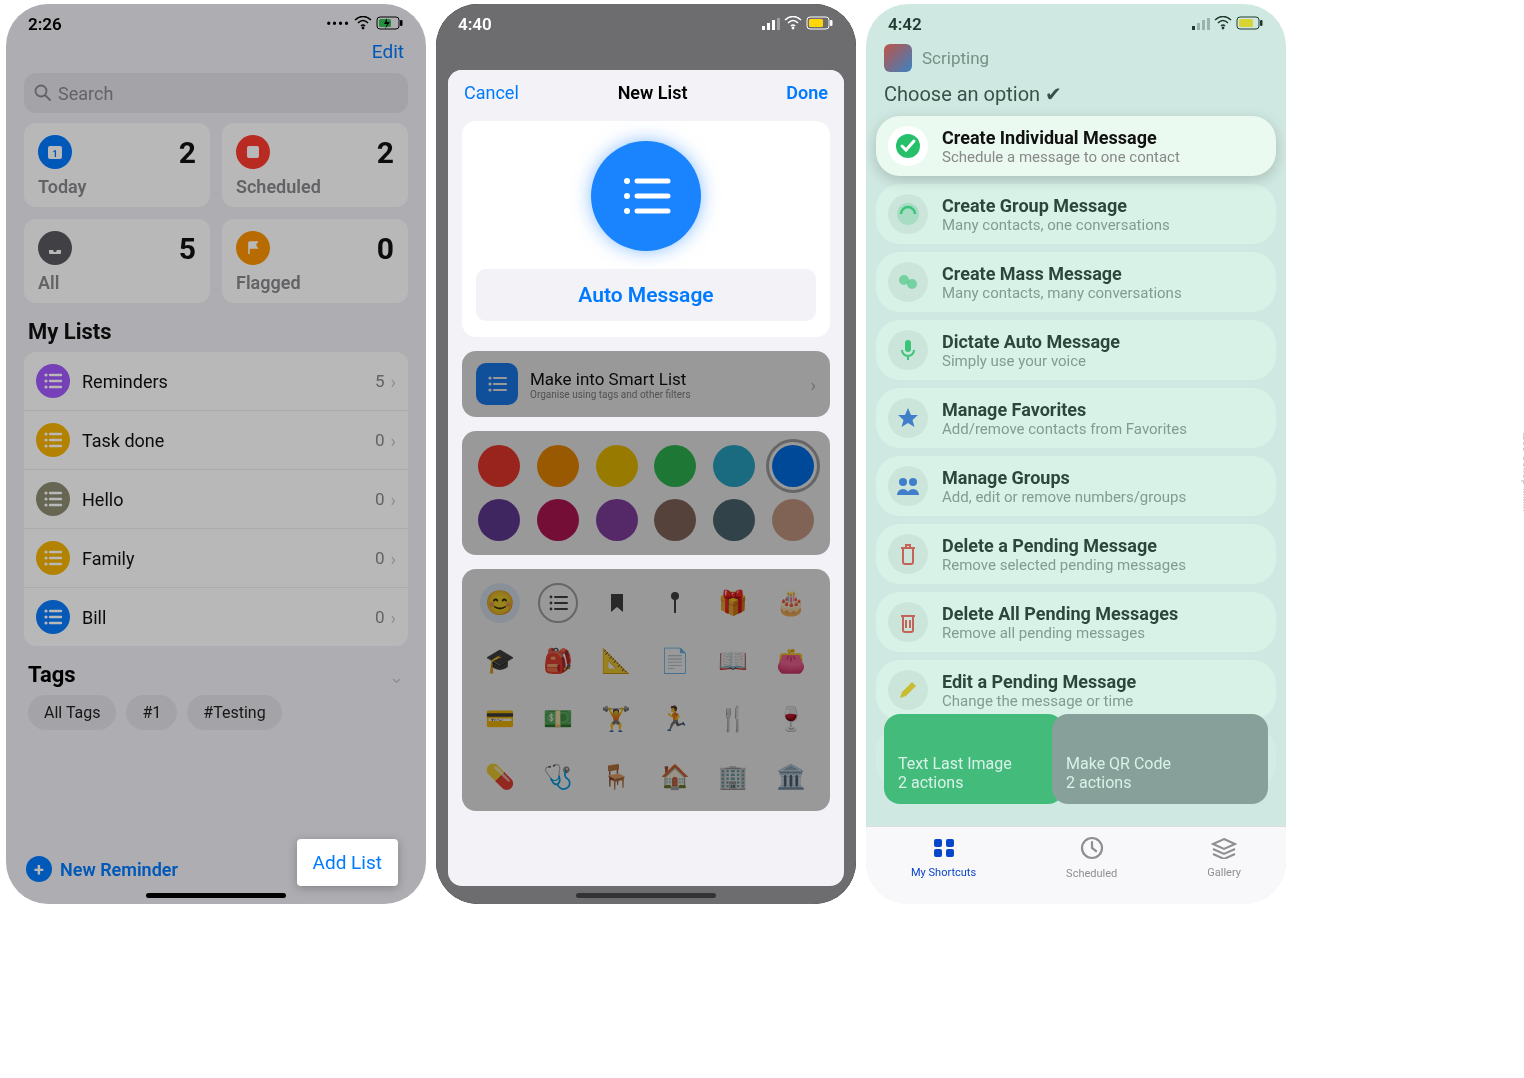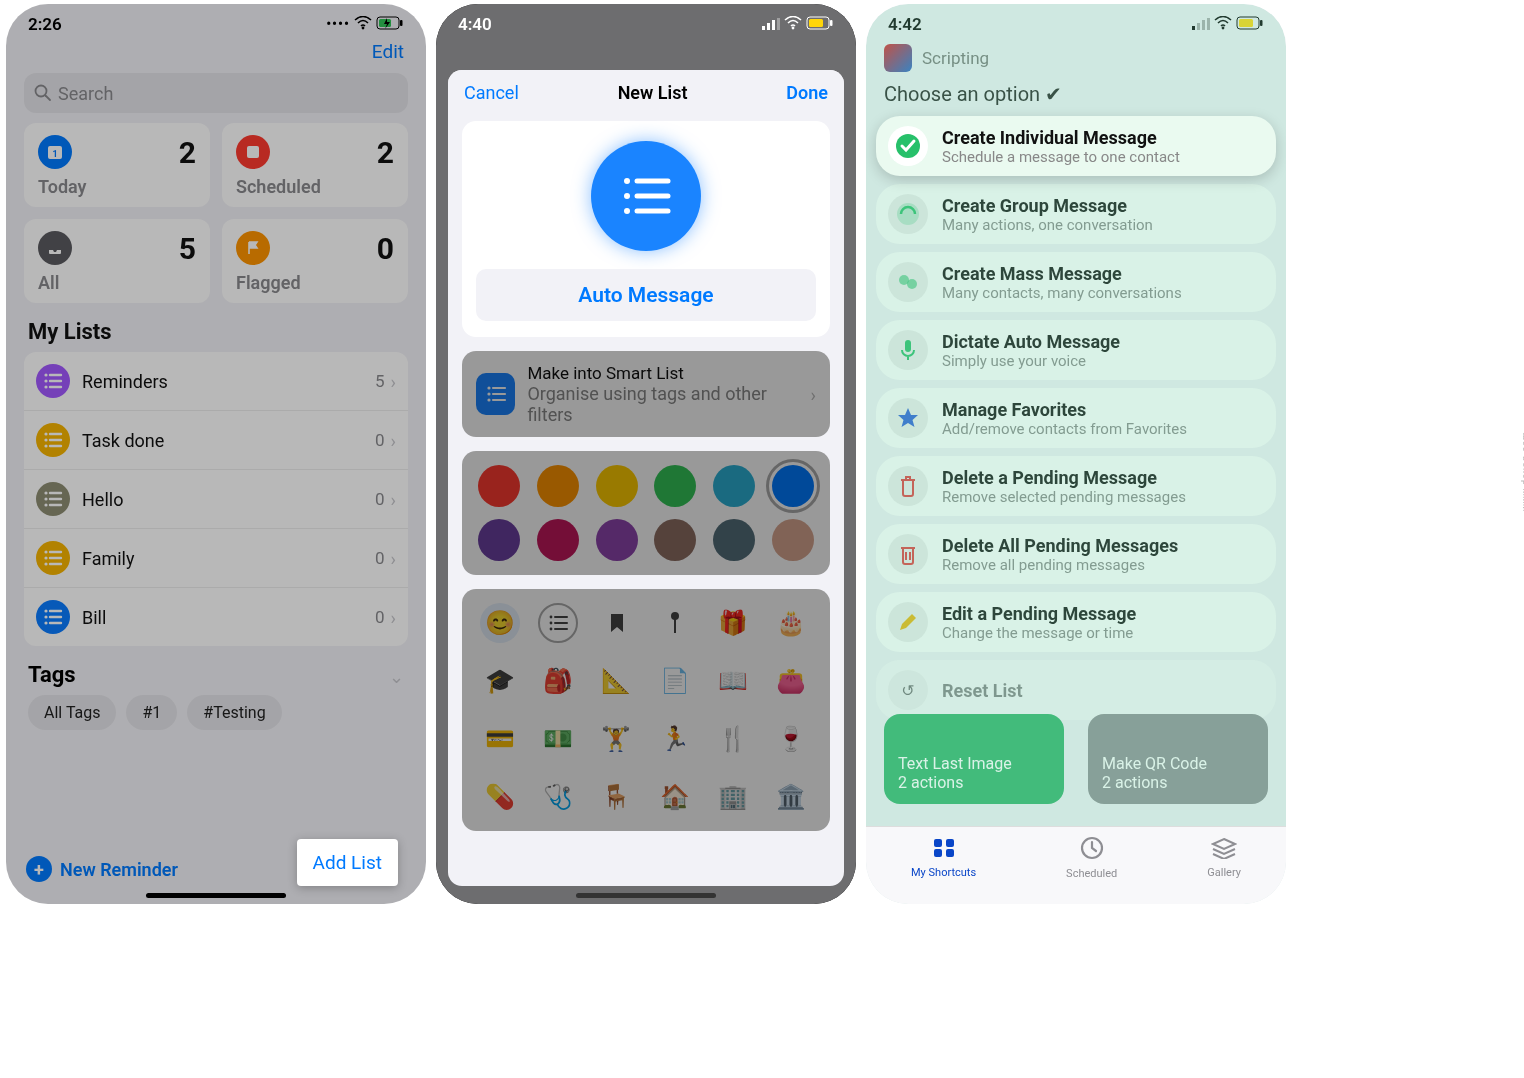--- a/index.html
+++ b/index.html
@@ -125,21 +125,21 @@
   }
   .smart {
     background:#fff; margin:0 14px 14px; border-radius:14px; padding:12px 14px;
     display:flex; align-items:center; gap:12px; filter:brightness(0.6);
   }
   .smart .sq {
     width:42px; height:42px; border-radius:10px; background:#1a84ff;
     display:flex; align-items:center; justify-content:center; color:#fff;
   }
   .smart .txt1 { font-size:17px; color:#111; }
-  .smart .txt2 { font-size:18px; color:#888; }
+  .smart .txt2 { font-size:10px; color:#888; }
   .smart .ch { margin-left:auto; color:#bbb; font-size:18px; }
   .colors {
     background:#fff; margin:0 14px 14px; border-radius:14px; padding:14px;
     display:grid; grid-template-columns:repeat(6,1fr); gap:12px; justify-items:center;
     filter:brightness(0.6);
   }
   .ccirc { width:42px; height:42px; border-radius:21px; }
   .ccirc.sel { outline:3px solid #aaa; outline-offset:3px; }
   .icons {
     background:#fff; margin:0 14px; border-radius:14px; padding:14px;
@@ -177,21 +177,21 @@
   .opt.partial .t1, .opt.partial .t2 { opacity:0.9; }
   .opt.hl {
     position:relative; z-index:20; background:#eafaf0;
     box-shadow:0 4px 14px rgba(0,0,0,0.18);
   }
   .shortcut-tile {
     position:absolute; height:90px; border-radius:16px; padding:12px 14px;
     display:flex; flex-direction:column; justify-content:flex-end; color:#fff;
   }
   .tile1 { left:18px; width:180px; background:#2eb36a; bottom:100px; }
-  .tile2 { right:18px; width:180px; background:#8e8e93; bottom:100px; }
+  .tile2 { right:18px; width:216px; background:#8e8e93; bottom:100px; }
   .tabbar {
     position:absolute; left:0; right:0; bottom:0; height:78px; background:#f8f8fa;
     border-top:1px solid #ddd; display:flex; justify-content:space-around; align-items:center;
     padding-bottom:16px; z-index:30;
   }
   .tab { display:flex; flex-direction:column; align-items:center; gap:2px; font-size:11px; }
   .tab.active { color:#0a46c8; }
   .tab .ticon { font-size:22px; }
   .tab.inactive { color:#8e8e93; }
 
@@ -574,21 +574,21 @@
       </div>
       <div class="opt">
         <div class="oic">
             <svg width="24" height="24" viewBox="0 0 24 24">
               <circle cx="12" cy="12" r="11" fill="#27c06a" opacity="0.25"></circle>
               <path d="M5 12 a7 7 0 0 1 14 0" fill="none" stroke="#27c06a" stroke-width="2.5"></path>
             </svg>
           </div>
         <div>
             <div class="t1">Create Group Message</div>
-            <div class="t2">Many actions, one conversation</div>
+            <div class="t2">Many contacts, one conversations</div>
           </div>
       </div>
       <div class="opt">
         <div class="oic">
             <svg width="24" height="24" viewBox="0 0 24 24">
               <circle cx="8" cy="10" r="5" fill="#27c06a" opacity="0.6"></circle>
               <circle cx="16" cy="14" r="5" fill="#27c06a" opacity="0.6"></circle>
             </svg>
           </div>
         <div>
@@ -610,20 +610,33 @@
       </div>
       <div class="opt">
         <div class="oic">
             <svg width="24" height="24" viewBox="0 0 24 24">
               <polygon points="12,2 15,9 22,9 16.5,14 18.5,21 12,17 5.5,21 7.5,14 2,9 9,9" fill="#2b5fd9"></polygon>
             </svg>
           </div>
         <div>
             <div class="t1">Manage Favorites</div>
             <div class="t2">Add/remove contacts from Favorites</div>
+          </div>
+      </div>
+      <div class="opt">
+        <div class="oic">
+            <svg width="26" height="20" viewBox="0 0 26 20">
+              <circle cx="8" cy="6" r="4" fill="#2b5fd9"></circle>
+              <circle cx="18" cy="6" r="4" fill="#2b5fd9"></circle>
+              <path d="M2 19 a6 6 0 0 1 12 0 M12 19 a6 6 0 0 1 12 0" fill="#2b5fd9"></path>
+            </svg>
+          </div>
+        <div>
+            <div class="t1">Manage Groups</div>
+            <div class="t2">Add, edit or remove numbers/groups</div>
           </div>
       </div>
       <div class="opt">
         <div class="oic">
             <svg width="20" height="22" viewBox="0 0 20 22">
               <path d="M3 5 h14 M5 5 v14 a2 2 0 0 0 2 2 h6 a2 2 0 0 0 2-2 V5 M8 2 h4 v3 h-4 Z" fill="none" stroke="#e23b3b" stroke-width="2"></path>
             </svg>
           </div>
         <div>
             <div class="t1">Delete a Pending Message</div>

